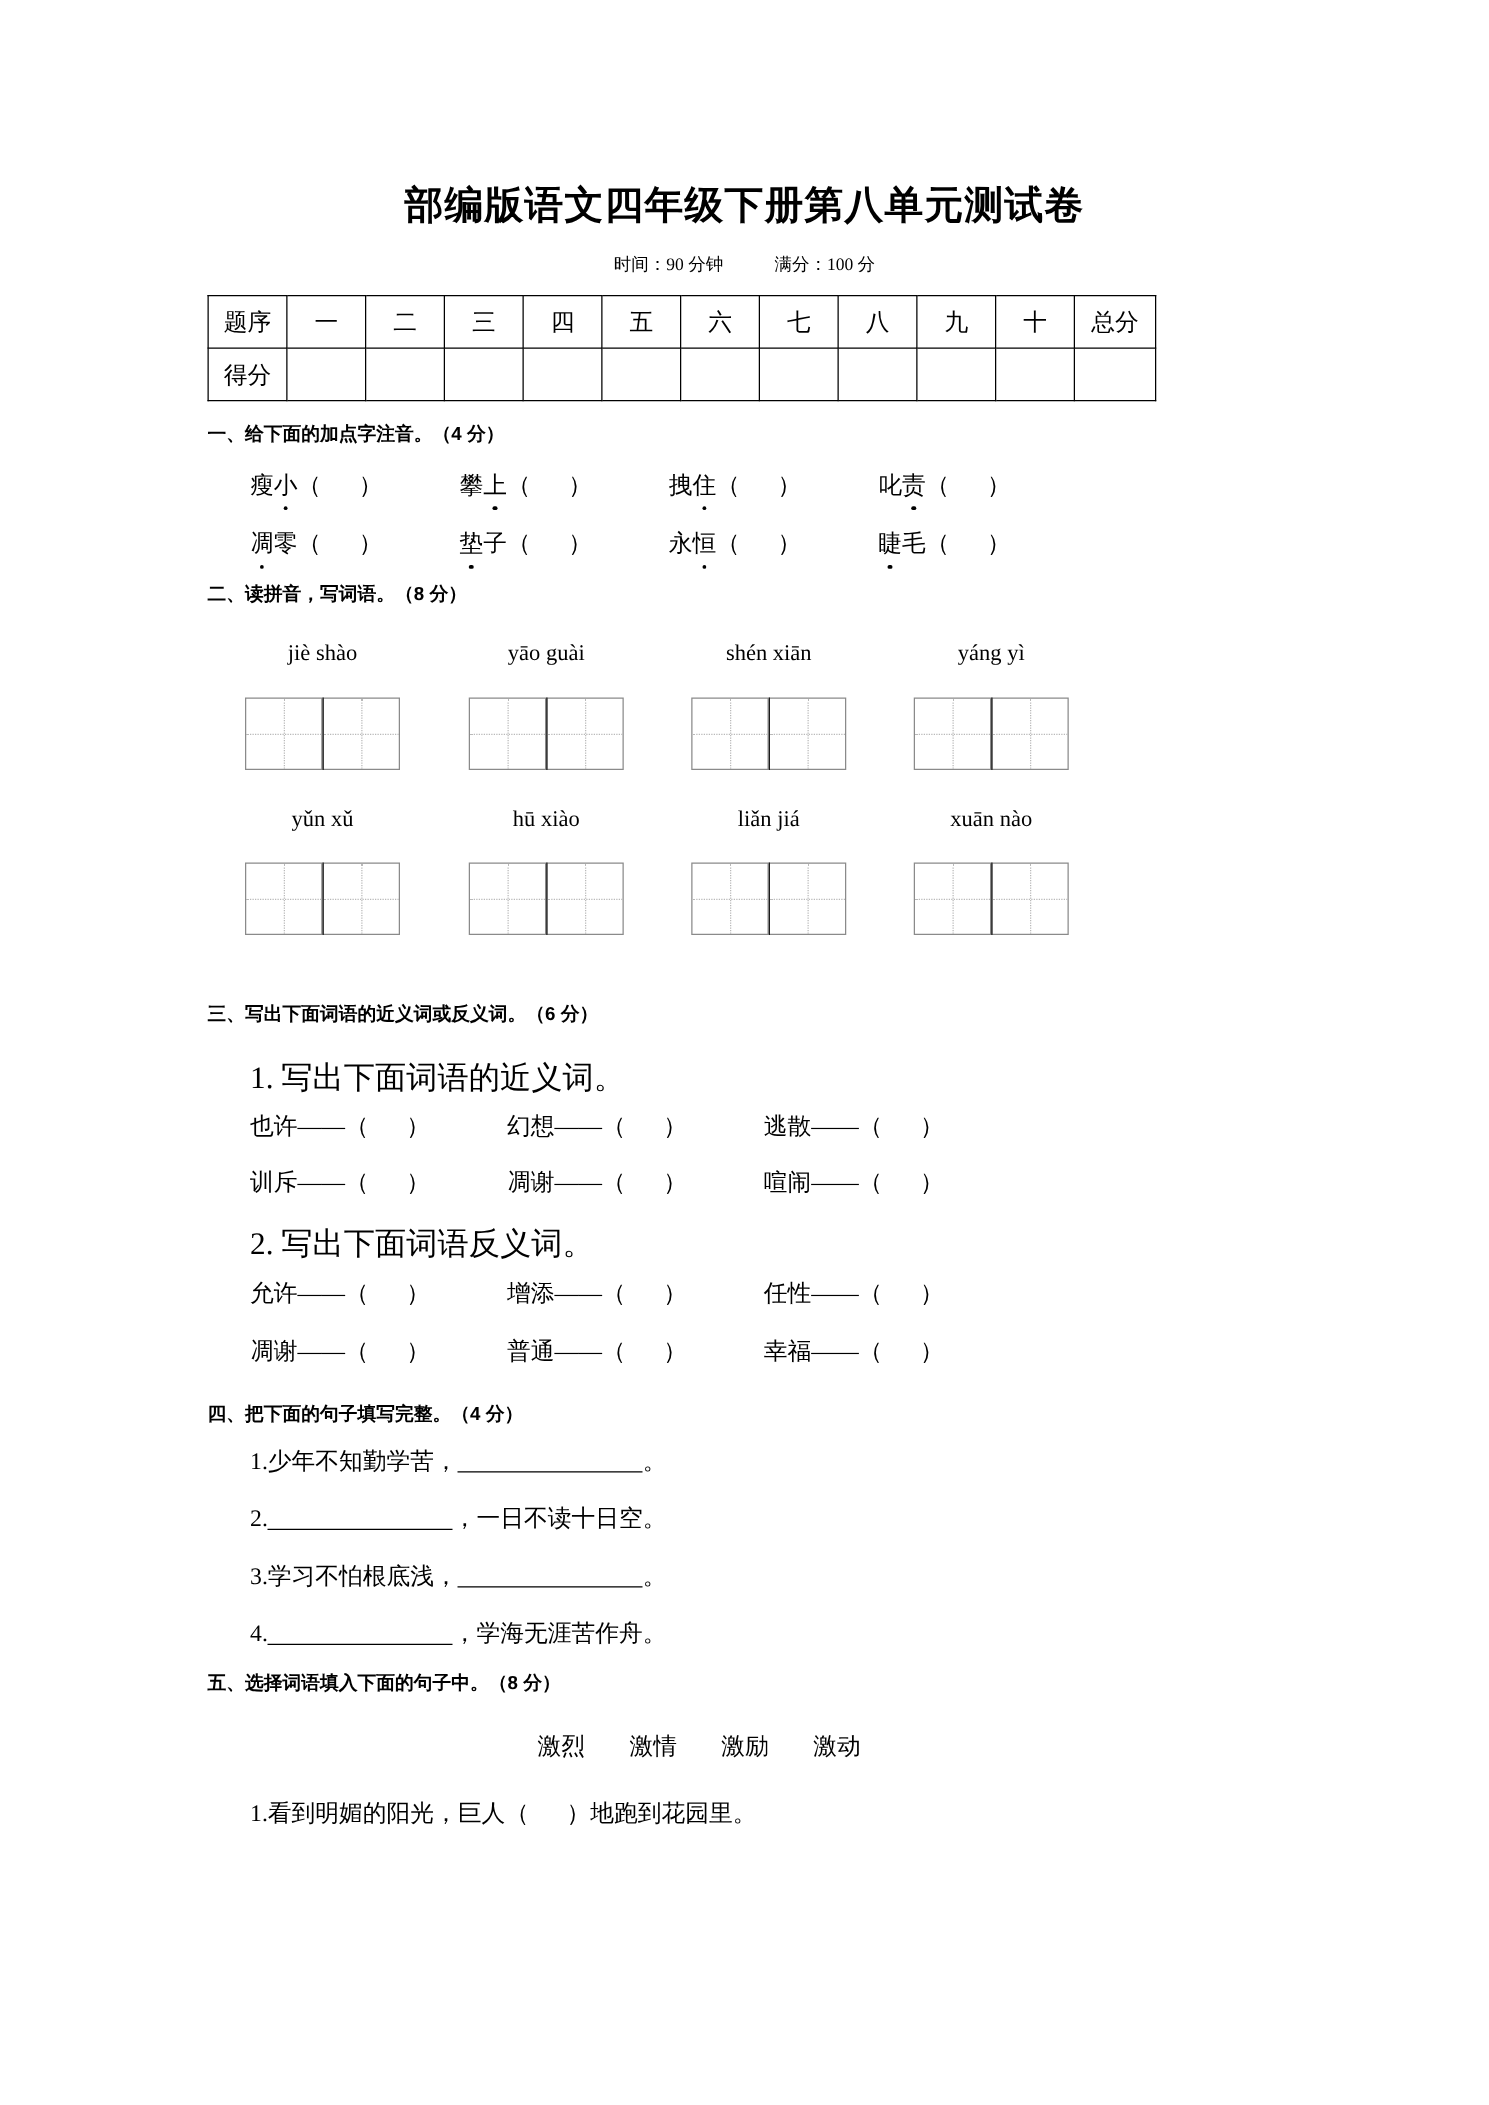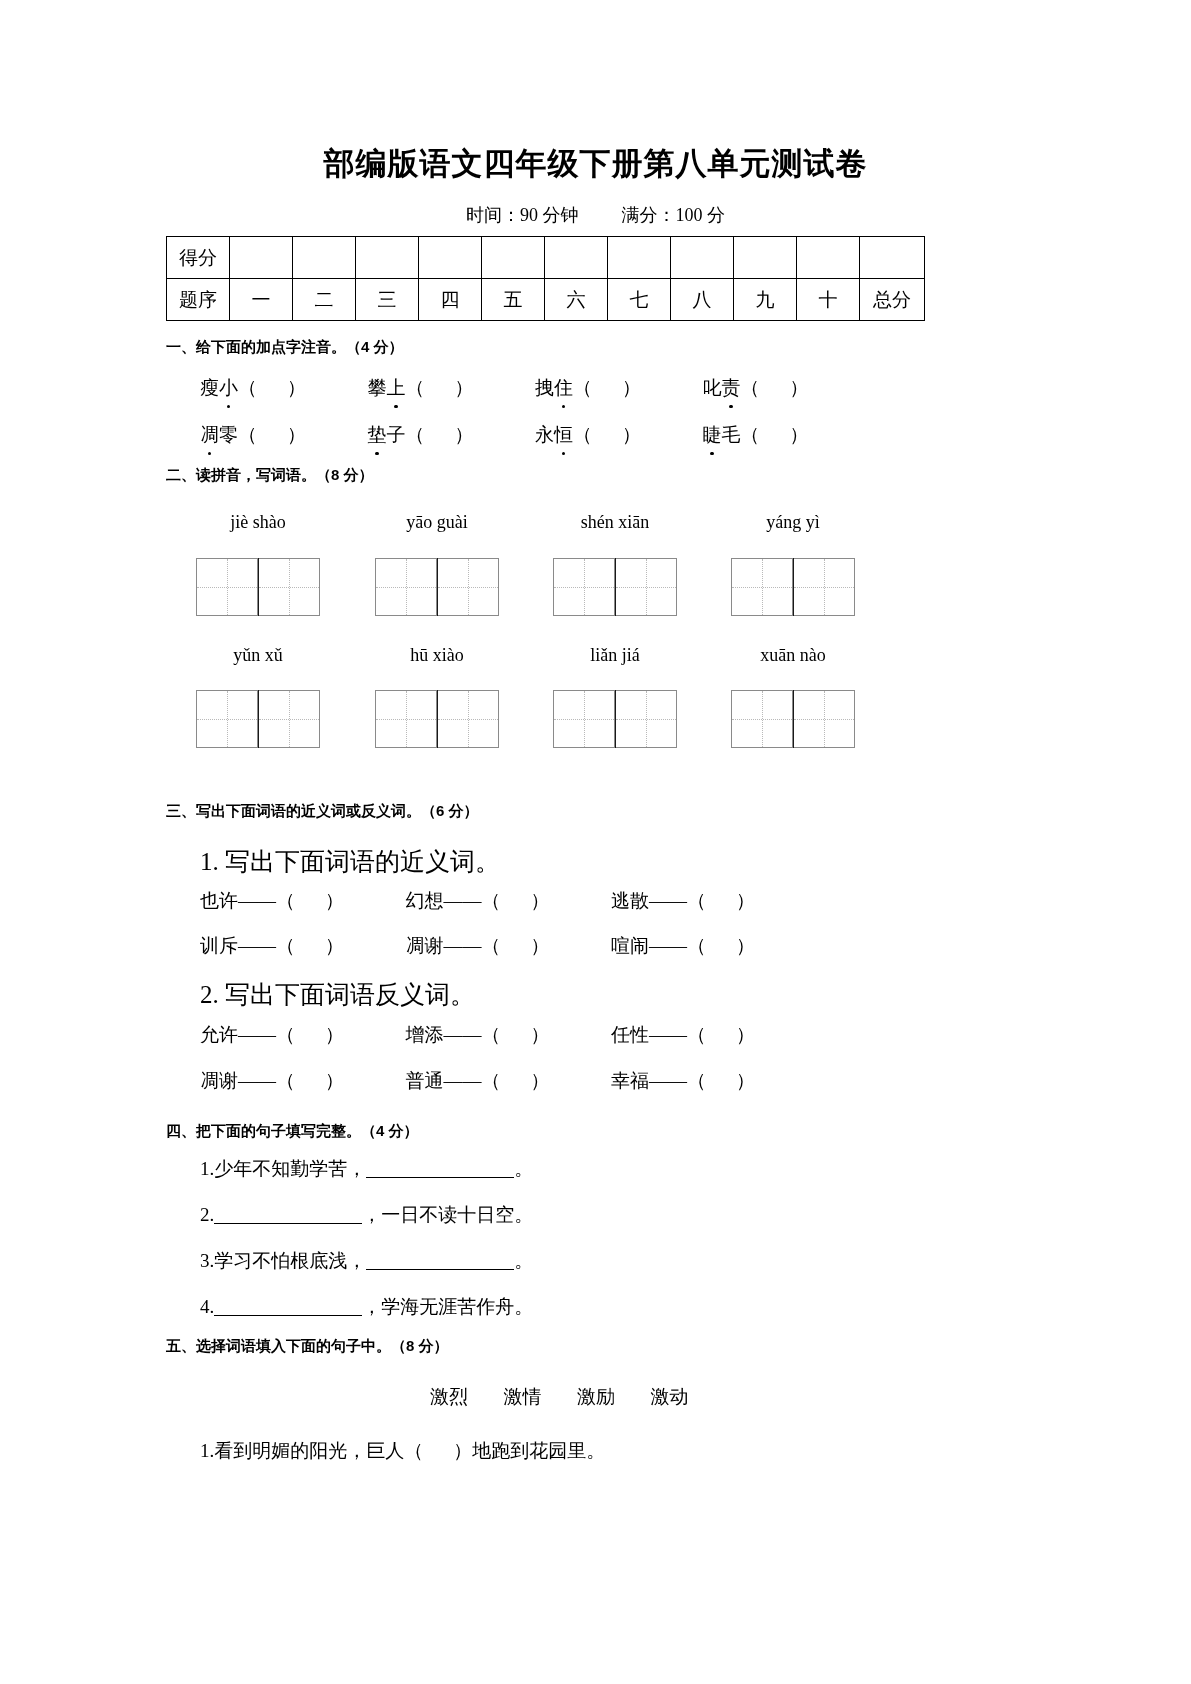--- a/index.html
+++ b/index.html
@@ -33,21 +33,21 @@
     margin: 0;
     position: absolute;
     left: 0; right: 0;
     top: 143px;
   }
   .doc-subtitle {
     position: absolute;
     left: 0; right: 0;
     top: 203px;
     text-align: center;
-    font-size: 18px;
+    font-size: 14px;
     font-family: "Liberation Serif", serif;
   }
   .doc-subtitle .gap { display: inline-block; width: 34px; }
 
   
   .score-table {
     position: absolute;
     left: 166px;
     top: 236px;
     border-collapse: collapse;
@@ -176,47 +176,47 @@
 
   <div class="doc-subtitle">
     <span>时间：90 分钟</span>
     <span class="gap"></span>
     <span>满分：100 分</span>
   </div>
 
   <table class="score-table">
     <tbody>
         <tr>
-      <td class="head-label">得分</td>
-      <td class="num-col"></td>
-      <td class="num-col"></td>
-      <td class="num-col"></td>
-      <td class="num-col"></td>
-      <td class="num-col"></td>
-      <td class="num-col"></td>
-      <td class="num-col"></td>
-      <td class="num-col"></td>
-      <td class="num-col"></td>
-      <td class="num-col"></td>
-      <td class="total-col"></td>
-    </tr>
-    <tr>
       <td class="head-label">题序</td>
       <td class="num-col">一</td>
       <td class="num-col">二</td>
       <td class="num-col">三</td>
       <td class="num-col">四</td>
       <td class="num-col">五</td>
       <td class="num-col">六</td>
       <td class="num-col">七</td>
       <td class="num-col">八</td>
       <td class="num-col">九</td>
       <td class="num-col">十</td>
       <td class="total-col">总分</td>
     </tr>
+    <tr>
+      <td class="head-label">得分</td>
+      <td class="num-col"></td>
+      <td class="num-col"></td>
+      <td class="num-col"></td>
+      <td class="num-col"></td>
+      <td class="num-col"></td>
+      <td class="num-col"></td>
+      <td class="num-col"></td>
+      <td class="num-col"></td>
+      <td class="num-col"></td>
+      <td class="num-col"></td>
+      <td class="total-col"></td>
+    </tr>
   </tbody>
     </table>
 
   <div class="sec-head" style="top:338px;">一、给下面的加点字注音。（4 分）</div>
 
   <div class="row" style="left:200px; top:422px;">
     <span class="item"><span class="dotchar">凋</span><span>零</span>（<span class="paren-gap"></span>）</span>
     <span class="word-gap"></span><span class="word-gap"></span>
     <span class="item"><span class="dotchar">垫</span><span>子</span>（<span class="paren-gap"></span>）</span>
     <span class="word-gap"></span><span class="word-gap"></span>

